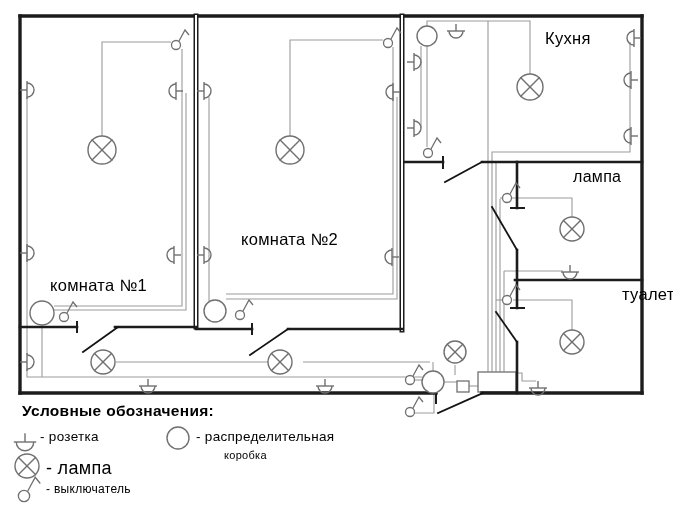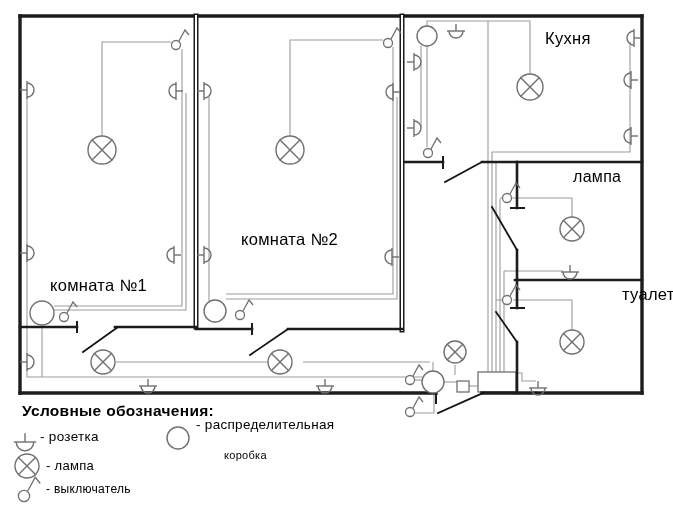--- a/index.html
+++ b/index.html
@@ -234,18 +234,18 @@
       <circle cx="24" cy="496" r="5.625" stroke="#707070" stroke-width="1.3" fill="#fff"></circle>
     </svg>
   <div id="labels">
       <div class="lbl" style="left: 50px; top: 230px; font-size: 16.5px; margin-top: 47px;">комната №1</div>
       <div class="lbl" style="left: 241px; top: 231px; font-size: 16.5px; text-align: center;">комната №2</div>
       <div class="lbl" style="left: 545px; top: 30px; font-size: 16.5px;">Кухня</div>
       <div class="lbl" style="left: 573px; top: 169px; font-size: 16px;">лампа</div>
       <div class="lbl" style="left: 580px; top: 286px; font-size: 16.5px; margin-left: 42px;">туалет</div>
       <div class="lbl bold" style="left: 22px; top: 403px; font-size: 15.5px;">Условные обозначения:</div>
       <div class="lbl" style="left: 40px; top: 430px; font-size: 13.5px;">- розетка</div>
-      <div class="lbl" style="left: 196px; top: 418px; font-size: 13.5px;">- распределительная</div>
+      <div class="lbl" style="left: 196px; top: 430px; font-size: 13.5px;">- распределительная</div>
       <div class="lbl" style="left: 224px; top: 450px; font-size: 11px;">коробка</div>
-      <div class="lbl" style="left: 46px; top: 459px; font-size: 13px;">- лампа</div>
+      <div class="lbl" style="left: 46px; top: 459px; font-size: 18px;">- лампа</div>
       <div class="lbl" style="left: 46px; top: 483px; font-size: 12px; text-align: right;">- выключатель</div>
     </div>
 </div>
 
 </body></html>

